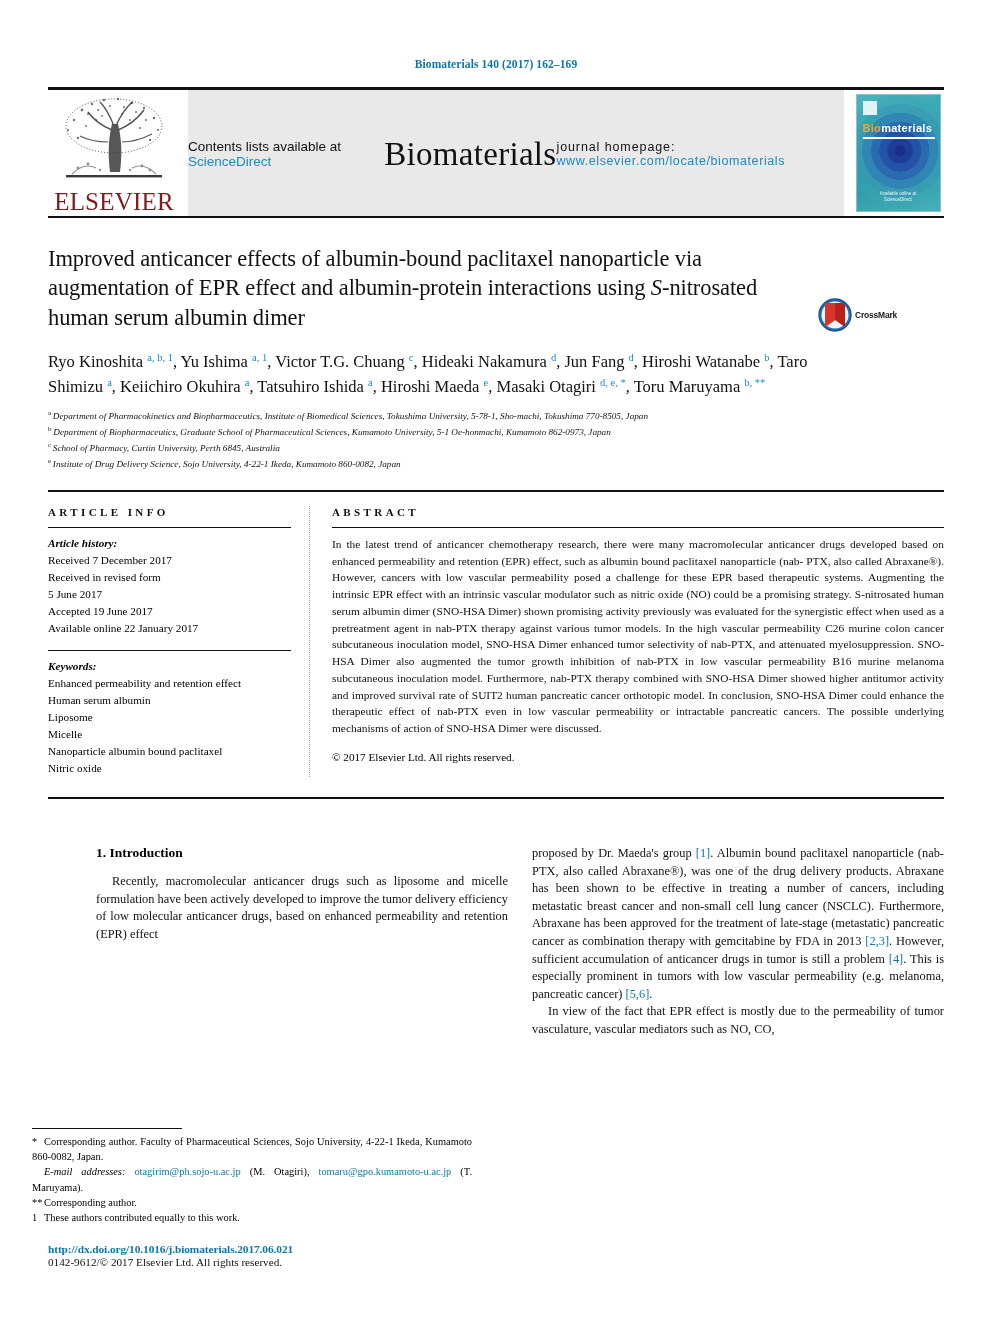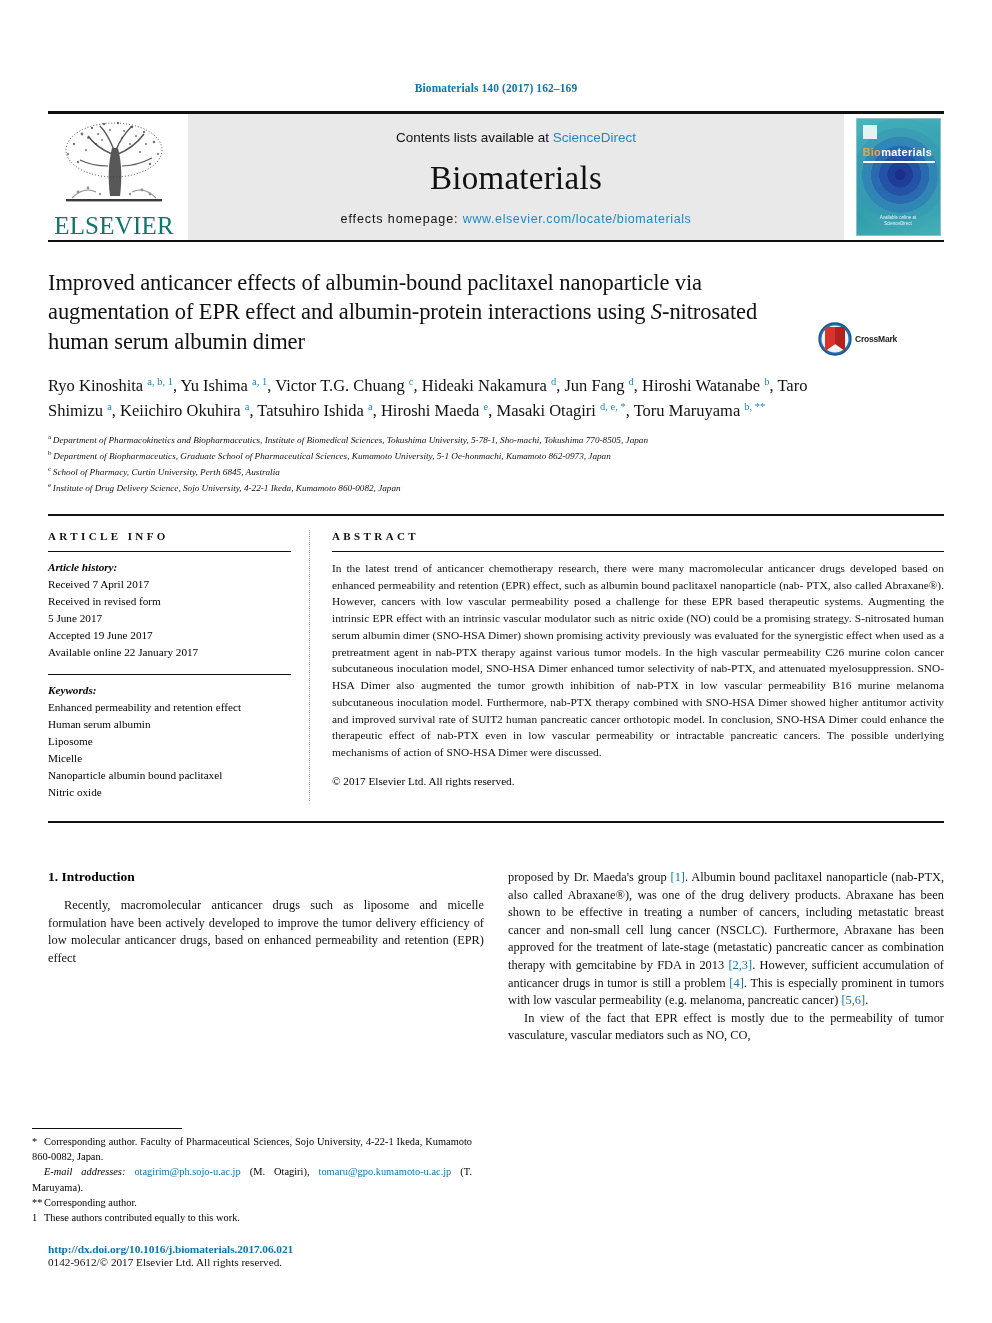--- a/index.html
+++ b/index.html
@@ -21,21 +21,21 @@
   }
 
   
   .runninghead {
     text-align: center;
     color: #0b77ad;
     font-family: "Liberation Serif", serif;
     font-weight: bold;
     font-size: 11.5px;
     letter-spacing: .1px;
-    padding-top: 82px;
+    padding-top: 58px;
   }
 
   
   .rule-thick {
     border-top: 3px solid #111;
     margin-top: 17px;
   }
   .masthead {
     display: flex;
     align-items: stretch;
@@ -47,31 +47,31 @@
     flex: 0 0 132px;
     display: flex;
     flex-direction: column;
     align-items: center;
     justify-content: flex-end;
     padding-bottom: 2px;
   }
   .tree-wrap { width: 112px; height: 92px; }
   .elsevier-word {
     font-family: "Liberation Serif", serif;
-    color: #0f766e;
+    color: #7f1d1d;
     font-size: 25px;
     letter-spacing: .2px;
     line-height: 1;
     margin-top: 1px;
   }
   .journal-band {
     flex: 1 1 auto;
     background: #e9e9e9;
     display: flex;
-    flex-direction: column;
+    flex-direction: row;
     align-items: center;
     justify-content: space-between;
     padding: 16px 0 14px 0;
     margin-left: 8px;
   }
   .contents-line {
     font-family: "Liberation Sans", sans-serif;
     font-size: 13.5px;
     color: #111;
   }
@@ -244,20 +244,21 @@
     font-size: 11.2px;
     margin-top: 14px;
   }
   .rule-below-abs { border-top: 2px solid #111; margin-top: 20px; }
 
   
   .body2col {
     display: flex;
     margin-top: 46px;
     column-gap: 24px;
+    margin-left: 48px;
   }
   .bcol { flex: 1 1 0; }
   .sec-title {
     font-family: "Liberation Serif", serif;
     font-size: 13.5px;
     font-weight: bold;
     margin: 0 0 12px 0;
   }
   .para {
     font-family: "Liberation Serif", serif;
@@ -380,21 +381,21 @@
       </div>
       <div class="elsevier-word">ELSEVIER</div>
     </div>
 
     <div class="journal-band">
       <div class="contents-line">
         <span>Contents lists available at </span><span class="sd">ScienceDirect</span>
       </div>
       <div class="journal-name">Biomaterials</div>
       <div class="homepage-line">
-        <span>effects homepage: </span><span class="url">www.elsevier.com/locate/biomaterials</span>
+        <span>journal homepage: </span><span class="url">www.elsevier.com/locate/biomaterials</span>
       </div>
     </div>
 
     <div class="cover-block">
       <div class="cover">
         <div class="rings"></div>
         <div class="clogo"></div>
         <div class="ctitle"><span class="b">Bio</span><span class="rest">materials</span></div>
         <div class="cbar"></div>
         <div class="cfoot">
@@ -439,21 +440,21 @@
   <div class="rule-mid"></div>
 
   <div class="infoabs">
 
     <div class="col-info">
       <div class="sec-head">ARTICLE INFO</div>
       <div class="sec-rule"></div>
       <div class="info-body">
         <p class="lbl">Article history:</p>
         <div id="history-list">
-            <p>Received 7 April 2017</p>
+            <p>Received 7 December 2017</p>
             <p>Received in revised form</p>
             <p>5 June 2017</p>
             <p>Accepted 19 June 2017</p>
             <p>Available online 22 January 2017</p>
           </div>
       </div>
       <div class="kw-rule"></div>
       <div class="info-body">
         <p class="lbl">Keywords:</p>
         <div id="keyword-list">

